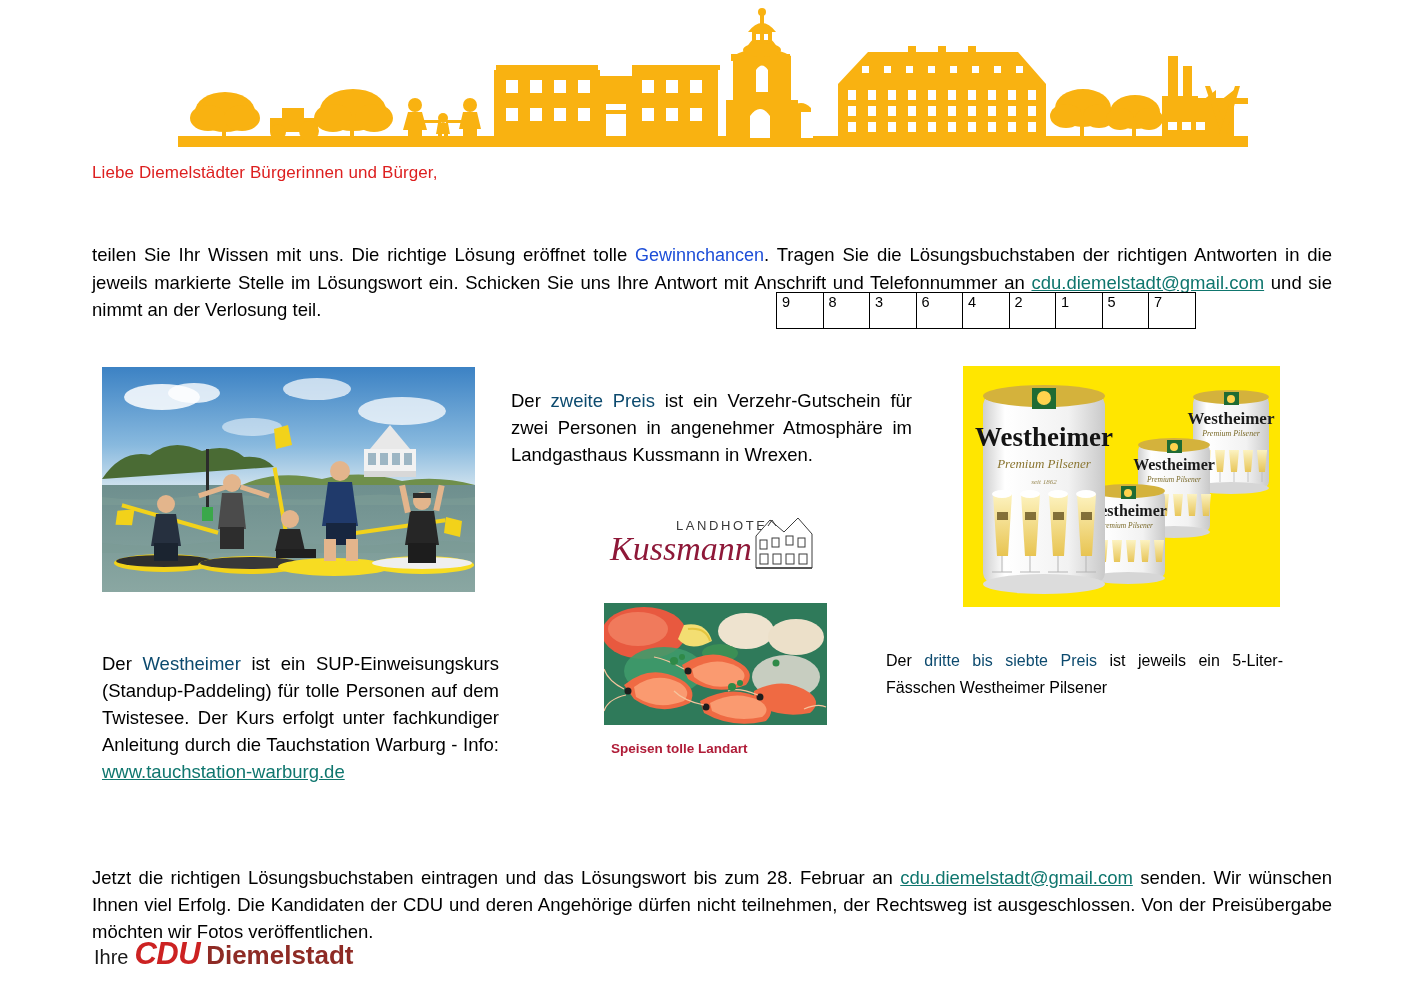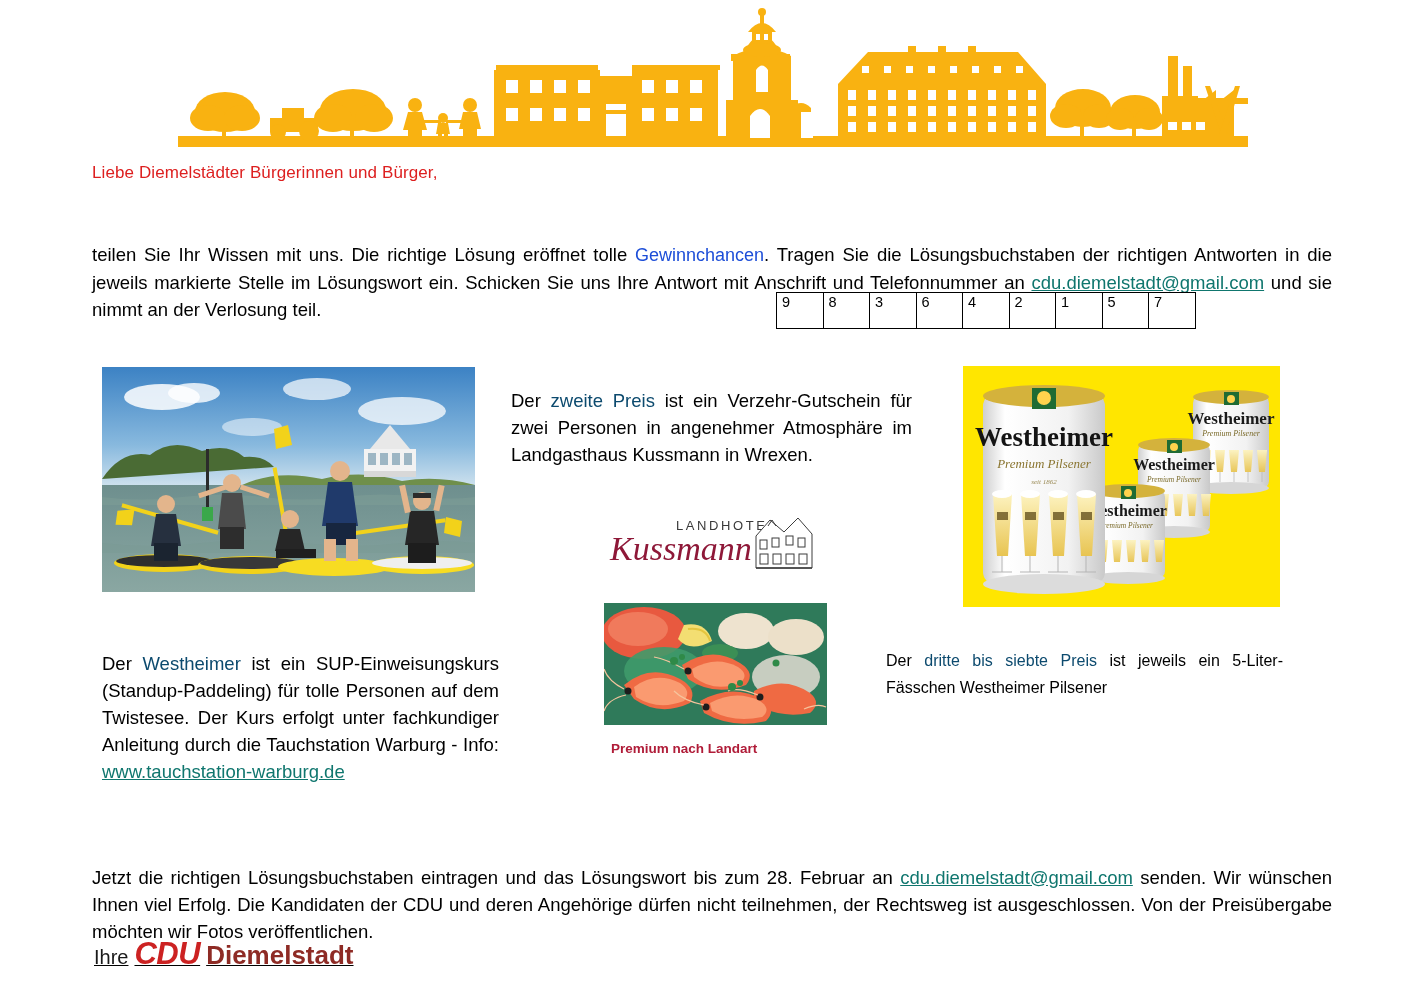--- a/index.html
+++ b/index.html
@@ -199,21 +199,20 @@
     font-size: 18.5px;
     line-height: 27px;
     text-align: justify;
   }
   .signature {
     position: absolute;
     left: 94px;
     top: 938px;
     white-space: nowrap;
     line-height: 1;
-    text-decoration: underline;
   }
   .sig-ihre {
     font-size: 20px;
     color: #1a1a1a;
   }
   .sig-cdu {
     font-size: 31px;
     font-weight: bold;
     font-style: italic;
     color: #cc2222;
@@ -586,21 +585,21 @@
       <circle cx="70" cy="58" r="4"></circle>
         <circle cx="78" cy="54" r="3"></circle>
       <circle cx="128" cy="84" r="4"></circle>
         <circle cx="136" cy="80" r="3"></circle>
       <circle cx="172" cy="60" r="3.5"></circle>
     </g>
   </svg>
 </div>
 
 <div class="food-caption">
-  <div class="food-caption-title">Premium nach Landart</div>
+  <div class="food-caption-title">Speisen tolle Landart</div>
 </div>
 
 <div class="photo-beer">
   <svg class="scene" viewBox="0 0 317 241" preserveAspectRatio="none">
     <rect x="0" y="0" width="317" height="241" fill="#ffe600"></rect>
     <defs>
       <linearGradient id="kegG" x1="0" y1="0" x2="1" y2="0">
         <stop offset="0%" stop-color="#cfcfcf"></stop>
         <stop offset="18%" stop-color="#ffffff"></stop>
         <stop offset="70%" stop-color="#f2f2f2"></stop>

